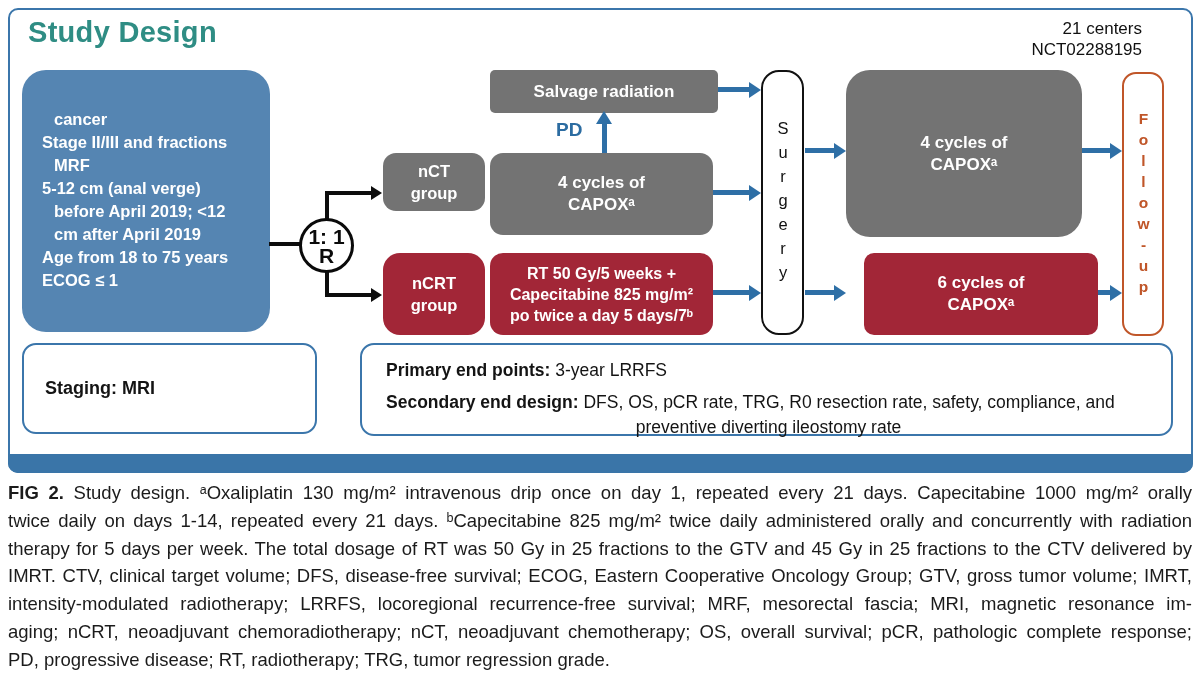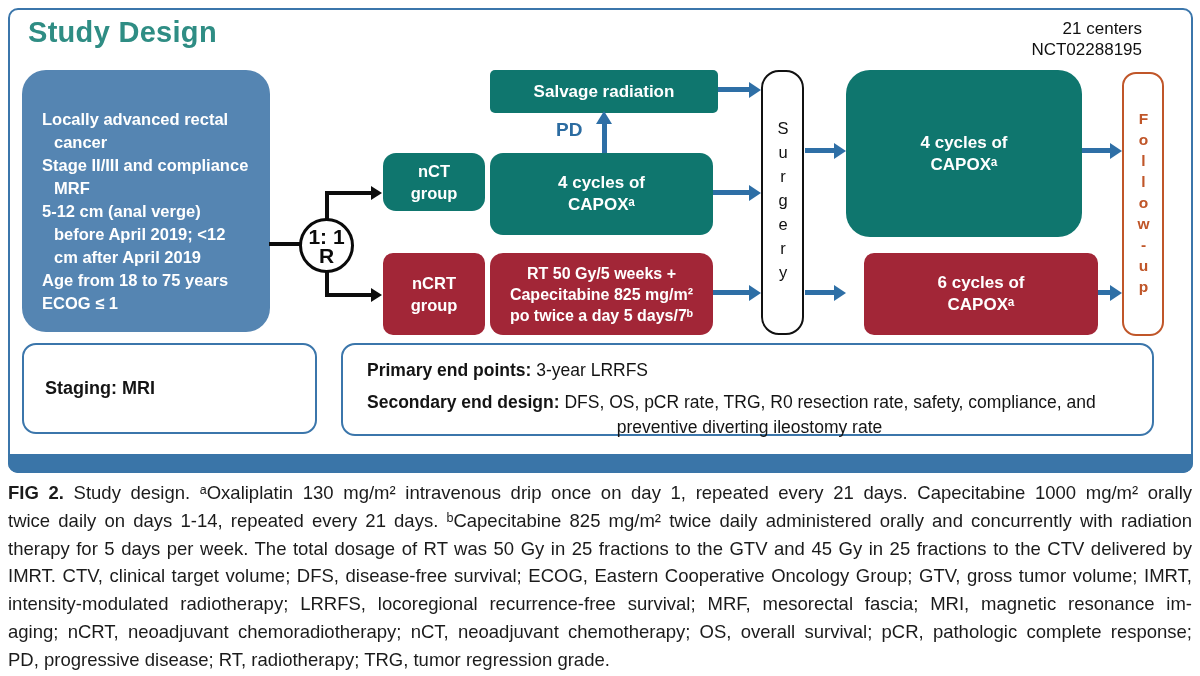--- a/index.html
+++ b/index.html
@@ -43,26 +43,26 @@
     border:3.5px solid #0a0a0a; border-radius:50%; background:#ffffff; z-index:2;
     text-align:center; font-size:21px; font-weight:700; color:#0a0a0a;
     padding-top:6px; line-height:19px;
   }
   
   .fbox {
     position:absolute; display:flex; flex-direction:column; align-items:center;
     justify-content:center; text-align:center; color:#ffffff; font-weight:bold;
     font-size:16.5px; line-height:22px; box-sizing:border-box;
   }
-  .blue  { background:#0f766e; }
+  .blue  { background:#737373; }
   .red   { background:#A22637; }
   #box-nct-group   { left:383px; top:153px; width:102px; height:58px; border-radius:13px; }
   #box-nct-treat   { left:490px; top:153px; width:223px; height:82px; border-radius:13px; font-size:17px; }
   #box-salvage     { left:490px; top:70px;  width:228px; height:43px; border-radius:5px; font-size:17px; }
-  #box-ncrt-group  { left:383px; top:253px; width:102px; height:82px; border-radius:10px; }
+  #box-ncrt-group  { left:383px; top:253px; width:102px; height:82px; border-radius:17px; }
   #box-ncrt-treat  { left:490px; top:253px; width:223px; height:82px; border-radius:13px; font-size:16px; line-height:21px; }
   #box-adj-nct     { left:846px; top:70px;  width:236px; height:167px; border-radius:24px; font-size:17px; }
   #box-adj-ncrt    { left:864px; top:253px; width:234px; height:82px; border-radius:10px; font-size:17px; }
   #pd-label { position:absolute; left:556px; top:119px; color:#2C6CA1; font-size:19px; font-weight:bold; }
   
   .vbox {
     position:absolute; display:flex; align-items:center; justify-content:center;
     background:#ffffff; box-sizing:border-box;
   }
   .vtext { writing-mode:vertical-lr; text-orientation:upright; }
@@ -98,21 +98,21 @@
   .info-box {
     position:absolute; border:2px solid #3B76AB; border-radius:14px; background:#ffffff;
     box-sizing:border-box; color:#141414;
   }
   #box-staging {
     left:22px; top:343px; width:295px; height:91px;
     display:flex; align-items:center; padding-left:21px;
     font-size:18px; font-weight:bold;
   }
   #box-endpoints {
-    left:341px; top:343px; width:813px; height:93px;
+    left:360px; top:343px; width:813px; height:93px;
     padding:13px 20px 0 24px; font-size:17.5px; line-height:25px;
   }
   #box-endpoints .sec { margin-top:7px; }
   #box-endpoints .center { text-align:center; }
   #box-endpoints b { font-weight:bold; }
   
   #caption {
     position:absolute; left:8px; top:479px; width:1184px;
     font-size:18.5px; line-height:27.8px; color:#1b1b1b;
   }
@@ -130,23 +130,22 @@
   </div>
 
   <div id="title">Study Design</div>
 
   <div id="trial-info">
     <div>21 centers</div>
     <div>NCT02288195</div>
   </div>
 
   <div id="elig-box">
-    <div class="line">Locally advanced rectal</div>
     <div class="line indent">cancer</div>
-    <div class="line">Stage II/III and compliance</div>
+    <div class="line">Stage II/III and fractions</div>
     <div class="line indent">MRF</div>
     <div class="line">5-12 cm (anal verge)</div>
     <div class="line indent">before April 2019; &lt;12</div>
     <div class="line indent">cm after April 2019</div>
     <div class="line">Age from 18 to 75 years</div>
     <div class="line">ECOG ≤ 1</div>
   </div>
 
   <div class="blackline" style="left:269px; top:242px; width:34px; height:4px;"></div>
   <div class="blackline" style="left:325px; top:191px; width:4px; height:30px;"></div>

